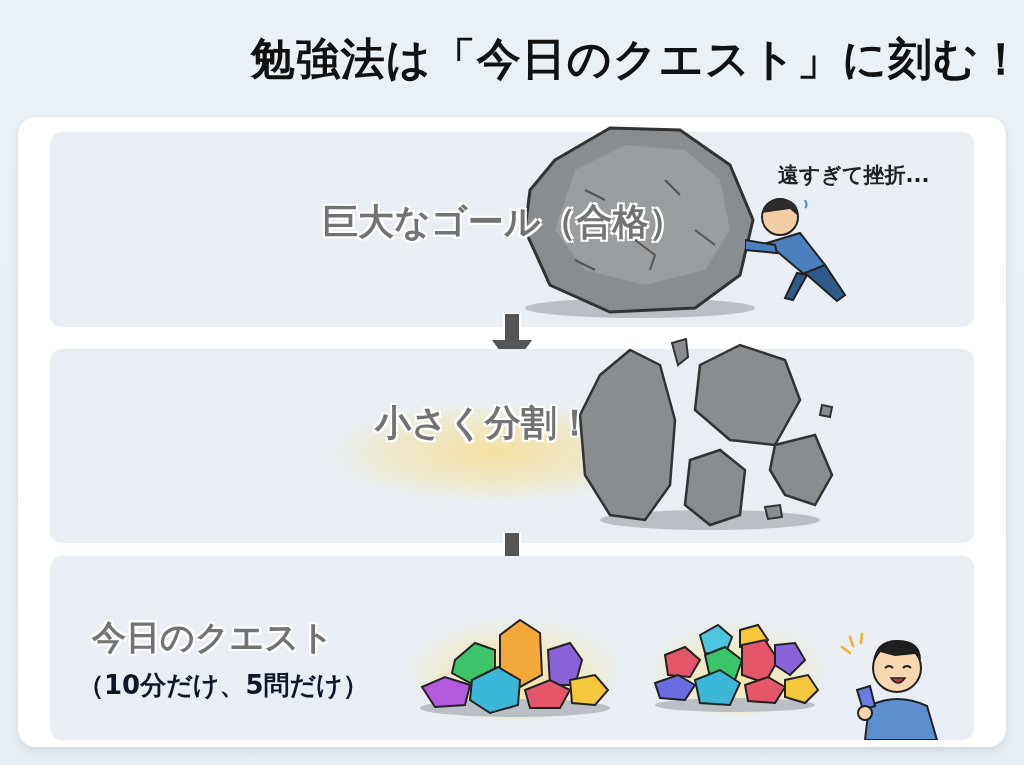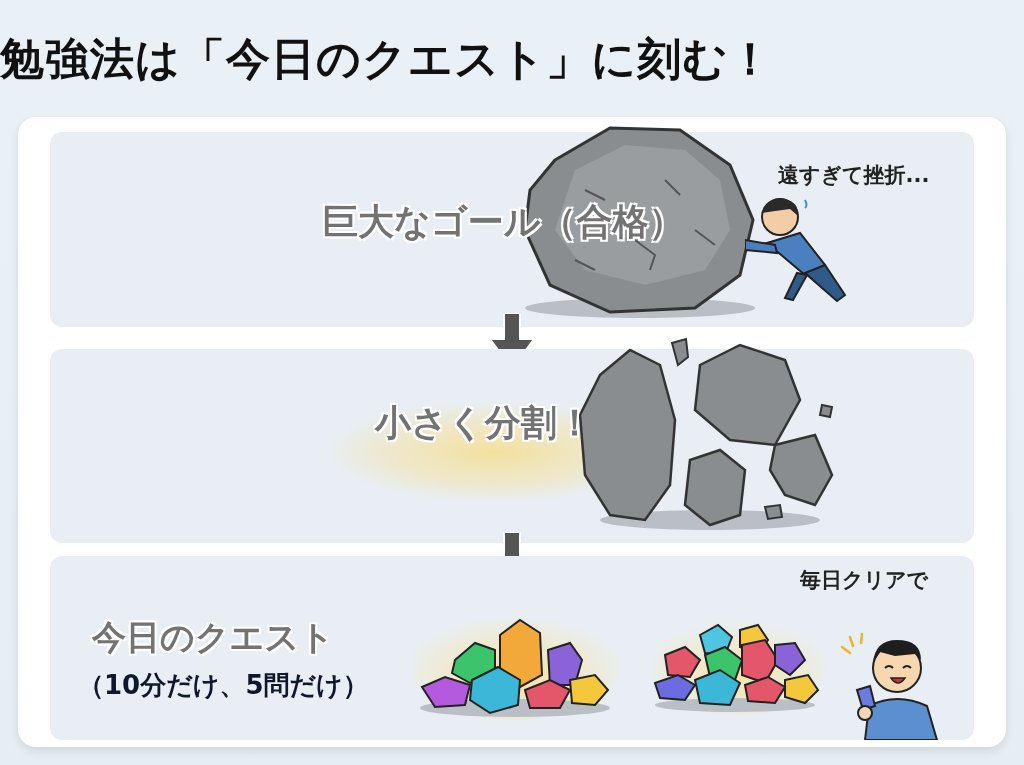--- a/index.html
+++ b/index.html
@@ -5,21 +5,21 @@
   * { box-sizing: border-box; margin: 0; padding: 0; }
   html, body { width: 1024px; height: 765px; overflow: hidden; }
   body {
     background: linear-gradient(180deg, #eaf1f6 0%, #e6eef4 100%);
     font-family: "DejaVu Sans", "Liberation Sans", sans-serif;
     position: relative;
     color: #111;
   }
   .title {
     position: absolute; left: 0; top: 30px; width: 1024px;
-    text-align: left; font-size: 44px; font-weight: bold;
+    text-align: right; font-size: 44px; font-weight: bold;
     letter-spacing: 1px; color: #111;
   }
   .card {
     position: absolute; left: 18px; top: 117px; width: 988px; height: 630px;
     background: #fff; border-radius: 18px;
     box-shadow: 0 4px 10px rgba(0,0,0,0.10);
   }
   .panel {
     position: absolute; left: 50px; width: 924px;
     background: #e8eef3; border-radius: 12px;
@@ -135,21 +135,20 @@
   <path d="M55 40 L75 32 L92 45 L85 65 L60 62 Z" fill="#3cc46a" stroke="#222" stroke-width="2"></path>
   <path d="M92 30 L115 25 L128 45 L115 68 L92 60 Z" fill="#e4566a" stroke="#222" stroke-width="2"></path>
   <path d="M125 30 L145 28 L155 45 L140 60 L125 50 Z" fill="#8a63d8" stroke="#222" stroke-width="2"></path>
   <path d="M5 68 L28 60 L45 70 L35 85 L10 83 Z" fill="#6a6ce0" stroke="#222" stroke-width="2"></path>
   <path d="M45 65 L70 55 L90 68 L80 90 L50 88 Z" fill="#3cb7d8" stroke="#222" stroke-width="2"></path>
   <path do="" d="M95 70 L118 62 L135 72 L125 88 L98 86 Z" fill="#e4566a" stroke="#222" stroke-width="2"></path>
   <path d="M135 65 L158 60 L168 75 L155 88 L135 82 Z" fill="#f5c83c" stroke="#222" stroke-width="2"></path>
 </svg>
 
 <div class="speech" style="left:800px;top:565px;">
-  <div>毎日クリアで</div>
 </div>
 
 <svg class="illus" style="left:835px;top:628px;" width="110" height="112" viewBox="0 0 110 112">
   <path d="M15 25 l-8 -6 M18 18 l-3 -9 M26 15 l1 -9" stroke="#f0b429" stroke-width="2.5" stroke-linecap="round"></path>
   <circle cx="62" cy="40" r="24" fill="#f8d6b0" stroke="#222" stroke-width="2"></circle>
   <path d="M38 35 Q40 12 62 12 Q86 12 86 32 L80 26 L60 28 L45 24 Z" fill="#1e1e1e"></path>
   <path d="M50 40 q4 -4 8 0 M68 40 q4 -4 8 0" stroke="#222" stroke-width="2" fill="none"></path>
   <path d="M56 50 q7 10 14 0 Z" fill="#c0392b" stroke="#222" stroke-width="1.5"></path>
   <path d="M30 112 L34 78 Q62 64 92 78 L102 112 Z" fill="#5b8fcf" stroke="#222" stroke-width="2"></path>
   <path d="M22 62 L35 58 L40 78 L28 82 Z" fill="#6a7ce0" stroke="#222" stroke-width="2"></path>

